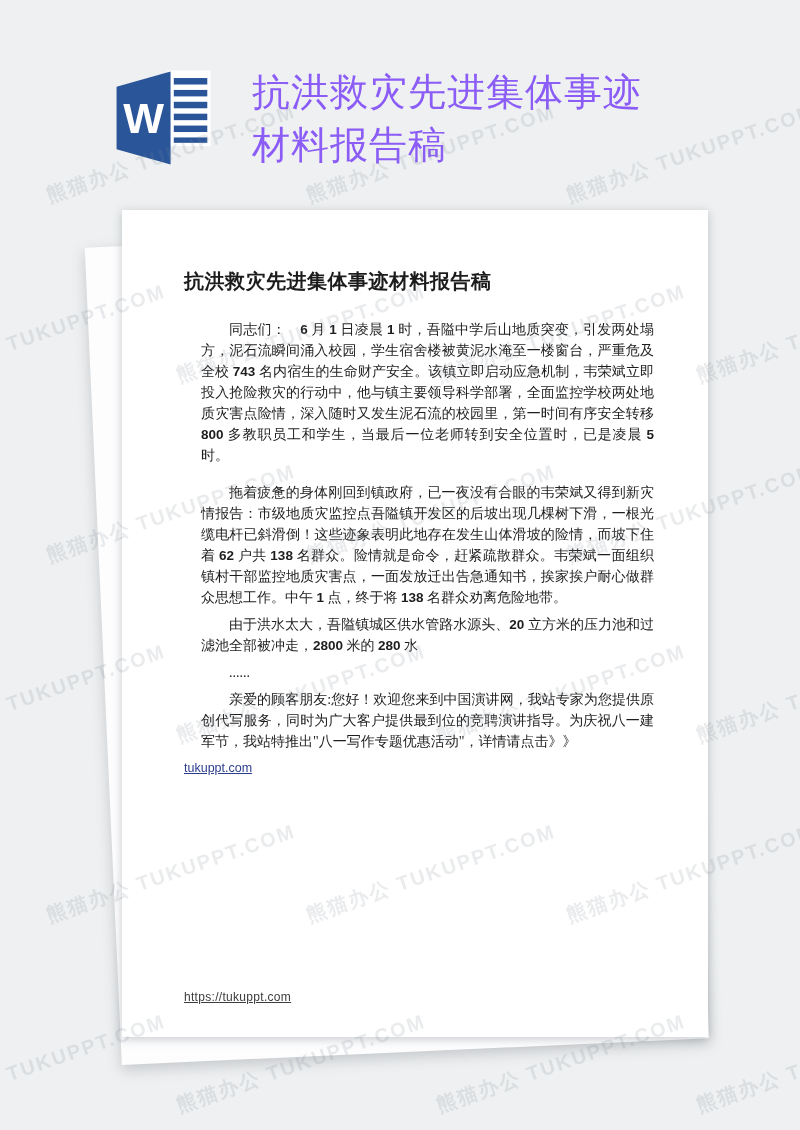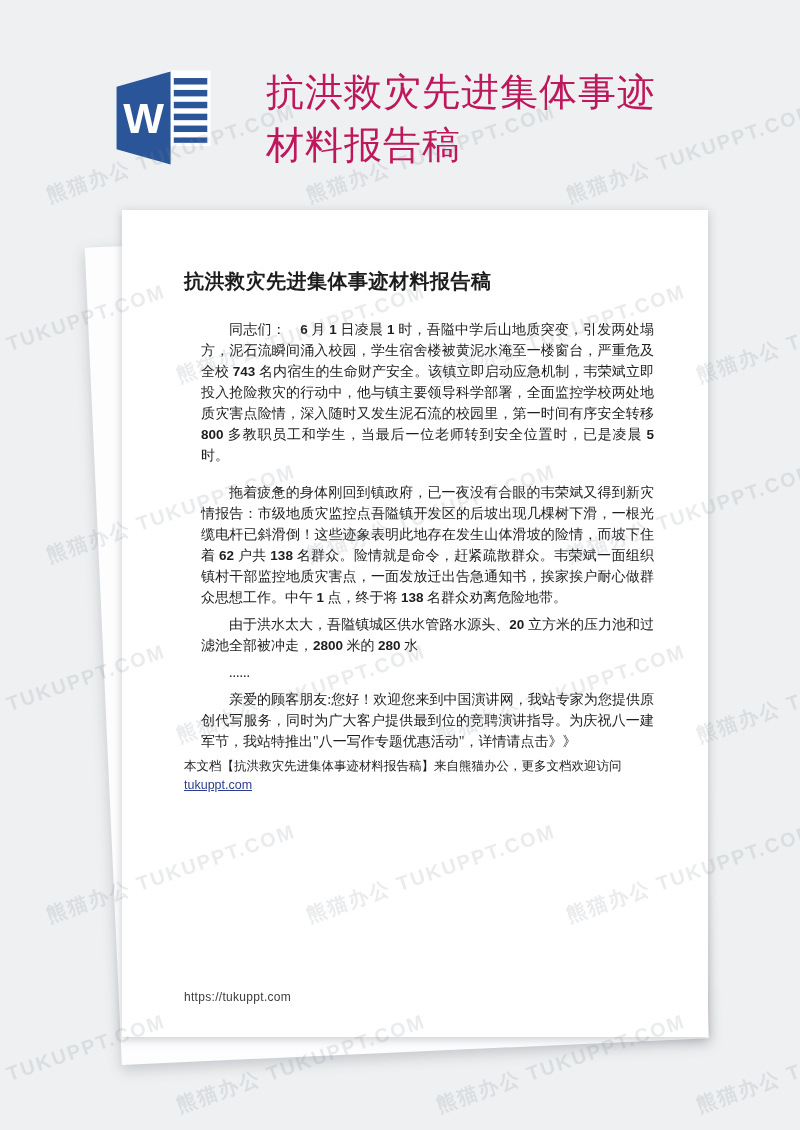--- a/index.html
+++ b/index.html
@@ -5,23 +5,23 @@
   html,body{margin:0;padding:0;}
   body{
     width:800px;height:1130px;position:relative;overflow:hidden;
     background:#eef0f1;
     font-family:"Liberation Sans",sans-serif;
   }
   
   .header{position:absolute;left:0;top:0;width:800px;height:200px;z-index:3;}
   .word-icon{position:absolute;left:106px;top:64px;width:114px;height:108px;}
   .header-title{
-    position:absolute;left:266px;top:66px;width:470px;
+    position:absolute;left:252px;top:66px;width:470px;
     font-size:38px;line-height:53px;font-weight:400;
-    color:#be185d;letter-spacing:1px;
+    color:#8b5cf6;letter-spacing:1px;
   }
   
   .back-page{
     position:absolute;left:103px;top:234px;width:588px;height:818px;
     background:#fdfdfe;transform:rotate(-2.6deg);
     box-shadow:0 5px 14px rgba(90,95,105,0.28);
     z-index:1;
   }
   .doc-page{
     position:absolute;left:122px;top:210px;width:586px;height:827px;
@@ -50,21 +50,21 @@
     font-size:12.5px;line-height:17px;color:#1d1d1d;
     margin-top:4px;text-align:left;
   }
   .doc-footlink{
     display:inline-block;margin-top:1px;
     font-family:"Liberation Sans",sans-serif;
     font-size:12.5px;color:#2b3d8f;text-decoration:underline;
   }
   .page-url{
     position:absolute;left:62px;top:780px;
-    font-size:12px;color:#3c3c3c;letter-spacing:0.3px;
+    font-size:12px;color:#3c3c3c;letter-spacing:0.3px;text-decoration:underline;
   }
   
   .wm-layer{position:absolute;inset:0;z-index:5;pointer-events:none;overflow:hidden;}
   .wm{
     position:absolute;white-space:nowrap;
     transform:rotate(-19deg);
     font-size:20px;font-weight:bold;letter-spacing:2px;
     color:rgba(125,135,150,0.17);
   }
 </style>
@@ -96,21 +96,20 @@
 <div class="doc-page">
   <div class="doc-content">
     <h1 class="doc-title">抗洪救灾先进集体事迹材料报告稿</h1>
     <div class="doc-body">
       <p class="gap-after">同志们：　<span class="num">6</span> 月 <span class="num">1</span> 日凌晨 <span class="num">1</span> 时，吾隘中学后山地质突变，引发两处塌方，泥石流瞬间涌入校园，学生宿舍楼被黄泥水淹至一楼窗台，严重危及全校 <span class="num">743</span> 名内宿生的生命财产安全。该镇立即启动应急机制，韦荣斌立即投入抢险救灾的行动中，他与镇主要领导科学部署，全面监控学校两处地质灾害点险情，深入随时又发生泥石流的校园里，第一时间有序安全转移 <span class="num">800</span> 多教职员工和学生，当最后一位老师转到安全位置时，已是凌晨 <span class="num">5</span> 时。</p>
       <p>拖着疲惫的身体刚回到镇政府，已一夜没有合眼的韦荣斌又得到新灾情报告：市级地质灾监控点吾隘镇开发区的后坡出现几棵树下滑，一根光缆电杆已斜滑倒！这些迹象表明此地存在发生山体滑坡的险情，而坡下住着 <span class="num">62</span> 户共 <span class="num">138</span> 名群众。险情就是命令，赶紧疏散群众。韦荣斌一面组织镇村干部监控地质灾害点，一面发放迁出告急通知书，挨家挨户耐心做群众思想工作。中午 <span class="num">1</span> 点，终于将 <span class="num">138</span> 名群众劝离危险地带。</p>
       <p>由于洪水太大，吾隘镇城区供水管路水源头、<span class="num">20</span> 立方米的压力池和过滤池全部被冲走，<span class="num">2800</span> 米的 <span class="num">280</span> 水</p>
       <p>......</p>
       <p>亲爱的顾客朋友:您好！欢迎您来到中国演讲网，我站专家为您提供原创代写服务，同时为广大客户提供最到位的竞聘演讲指导。为庆祝八一建军节，我站特推出"八一写作专题优惠活动"，详情请点击》》</p>
     </div>
-    <div class="doc-footnote">本文档【抗洪救灾先进集体事迹材料报告稿】来自熊猫办公，更多文档欢迎访问</div>
     <a class="doc-footlink" href="#">tukuppt.com</a>
   </div>
   <div class="page-url">https://tukuppt.com</div>
 </div>
 
 <div class="wm-layer">
   <span class="wm" style="left:40px;top:140px">熊猫办公 TUKUPPT.COM</span>
   <span class="wm" style="left:300px;top:140px">熊猫办公 TUKUPPT.COM</span>
   <span class="wm" style="left:560px;top:140px">熊猫办公 TUKUPPT.COM</span>
   <span class="wm" style="left:-90px;top:320px">熊猫办公 TUKUPPT.COM</span>

